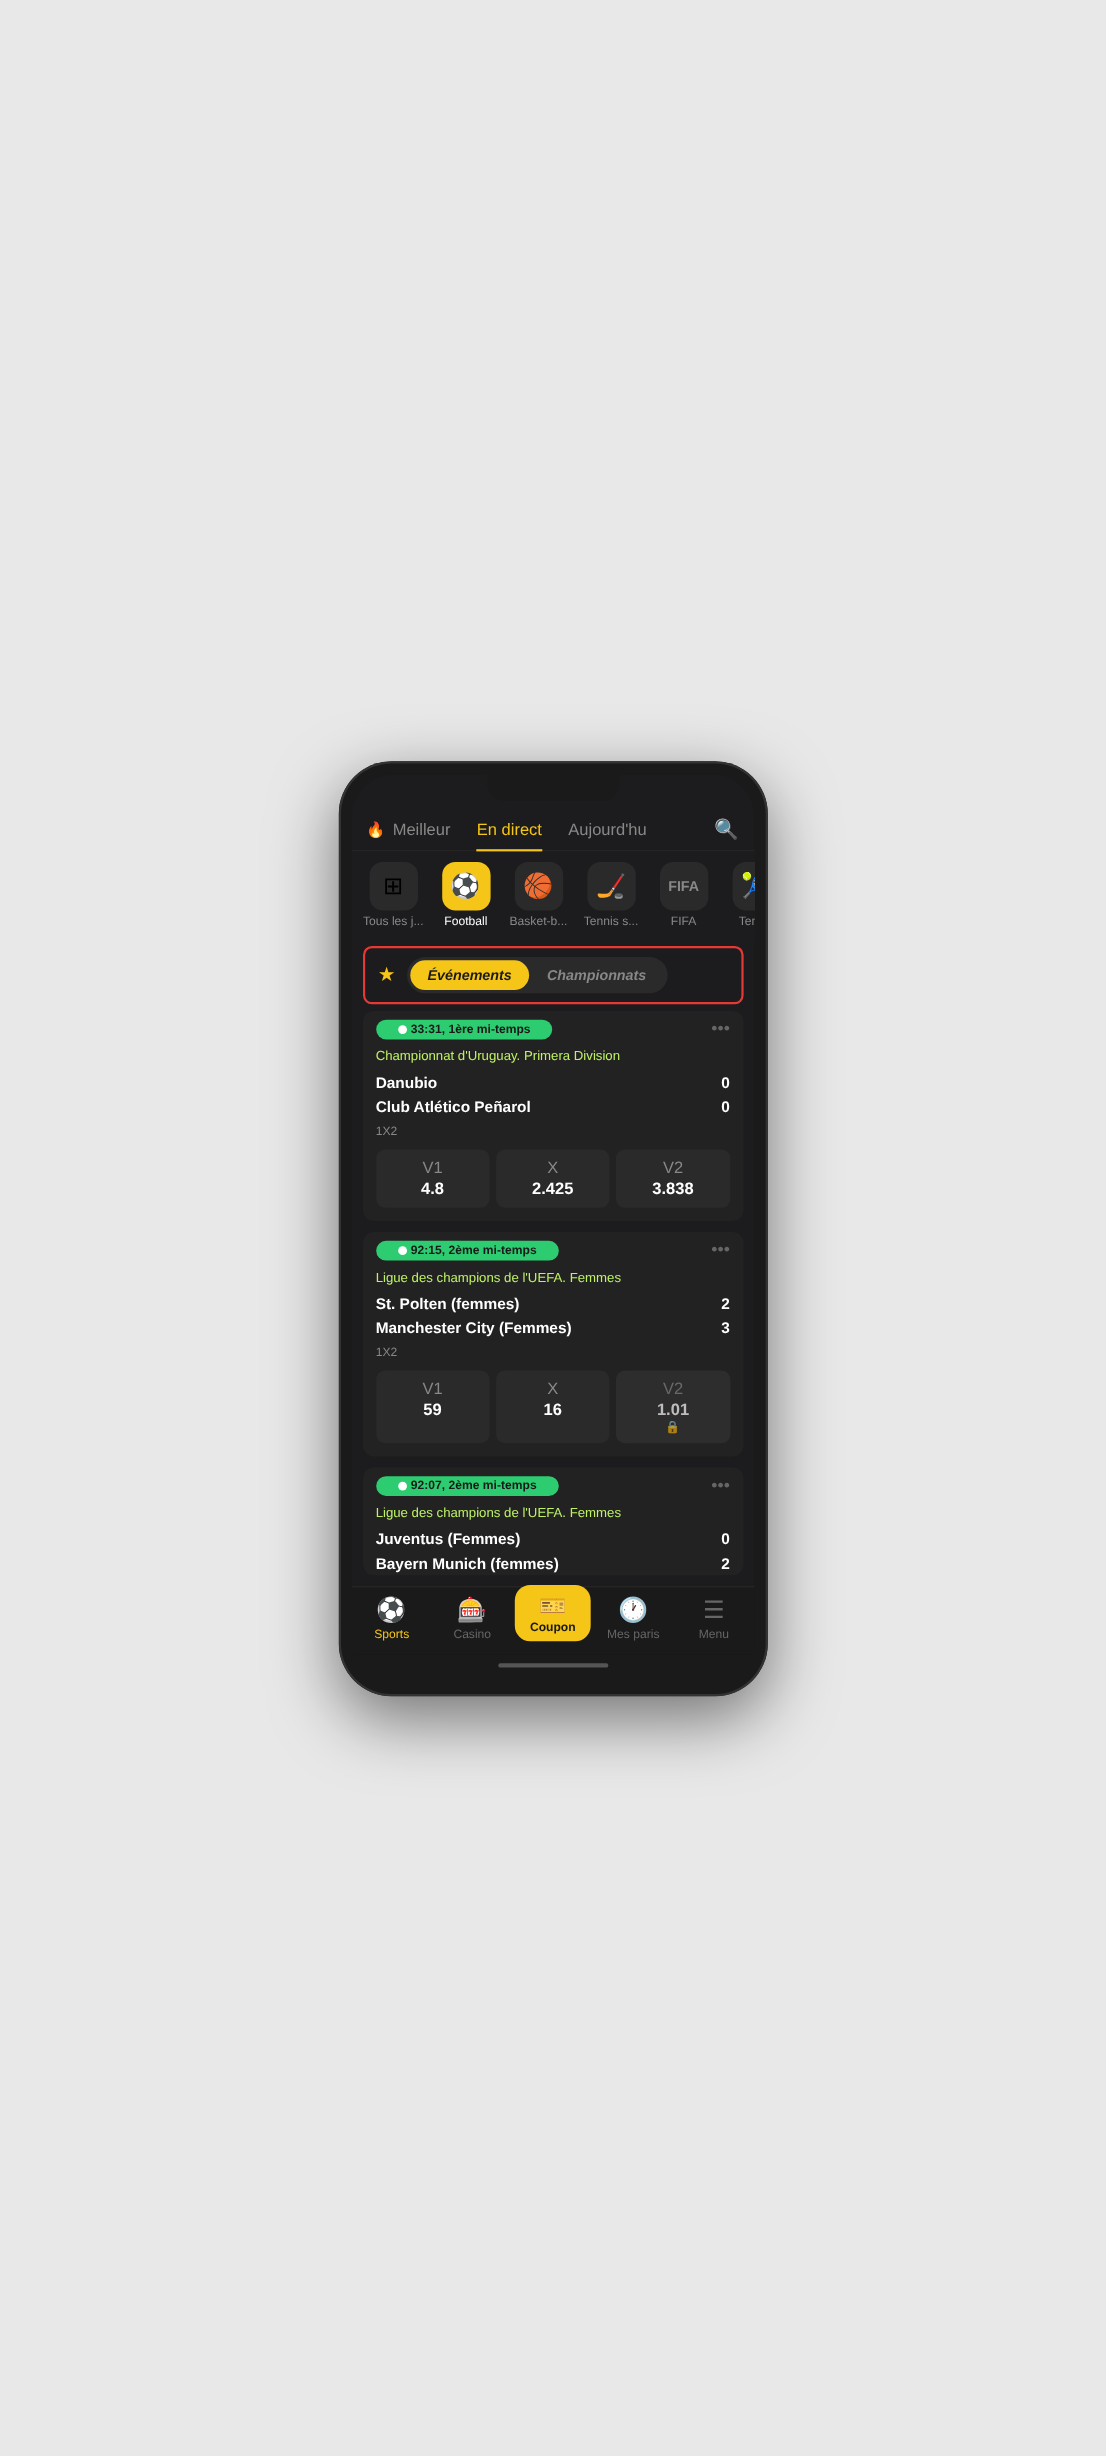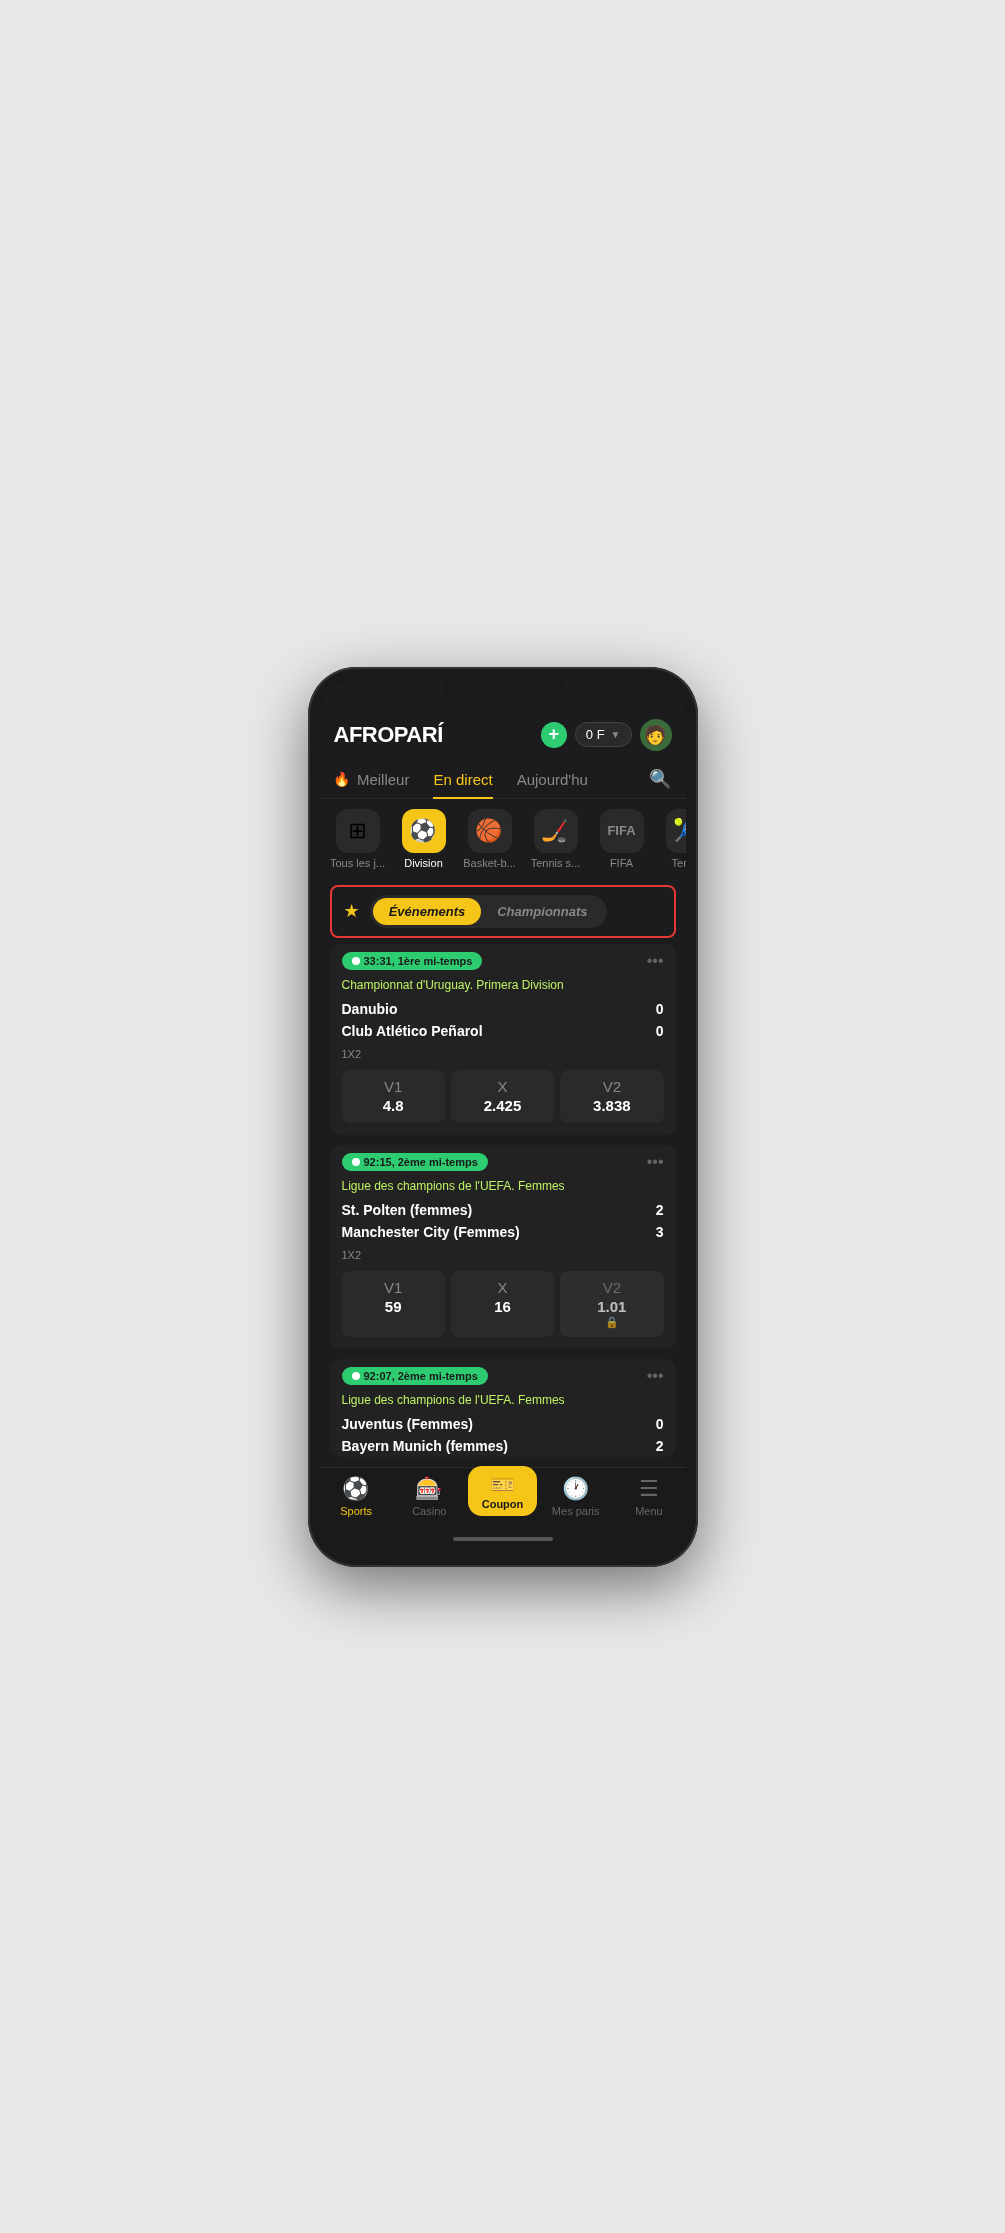--- a/index.html
+++ b/index.html
@@ -262,21 +262,21 @@
     .match-header {
       display: flex;
       align-items: center;
       justify-content: space-between;
       padding: 8px 12px;
     }
 
     .match-status {
       background: #2ecc71;
       border-radius: 12px;
-      padding: 3px 10px;
+      padding: 3px 20px;
       font-size: 11px;
       font-weight: bold;
       color: #1a1a1a;
       display: flex;
       align-items: center;
       gap: 4px;
     }
 
     .match-status-dot {
       width: 8px;
@@ -437,33 +437,20 @@
     }
   </style>
 </head>
 <body>
 
 <div class="phone-outer">
   <div class="phone-inner">
     <div class="phone-notch"></div>
     <div class="screen">
 
-      <div class="header">
-        <div class="logo">
-          <span>AFRO</span><span style="color:white">PARÍ</span>
-        </div>
-        <div class="header-right">
-          <div class="add-btn">+</div>
-          <div class="balance">
-            <span>0 F</span>
-            <span class="balance-arrow">▼</span>
-          </div>
-          <div class="avatar">🧑</div>
-        </div>
-      </div>
 
       <div class="nav-tabs">
         <div class="nav-tab">
           <span class="fire-icon">🔥</span>
           <span>Meilleur</span>
         </div>
         <div class="nav-tab active">
           <span>En direct</span>
         </div>
         <div class="nav-tab">
@@ -472,21 +459,21 @@
         <div class="search-icon-btn">🔍</div>
       </div>
 
       <div class="sport-categories">
         <div class="sport-cat">
           <div class="sport-cat-icon">⊞</div>
           <span class="sport-cat-label">Tous les j...</span>
         </div>
         <div class="sport-cat active">
           <div class="sport-cat-icon">⚽</div>
-          <span class="sport-cat-label">Division</span>
+          <span class="sport-cat-label">Football</span>
         </div>
         <div class="sport-cat">
           <div class="sport-cat-icon">🏀</div>
           <span class="sport-cat-label">Basket-b...</span>
         </div>
         <div class="sport-cat">
           <div class="sport-cat-icon">🏒</div>
           <span class="sport-cat-label">Tennis s...</span>
         </div>
         <div class="sport-cat">

